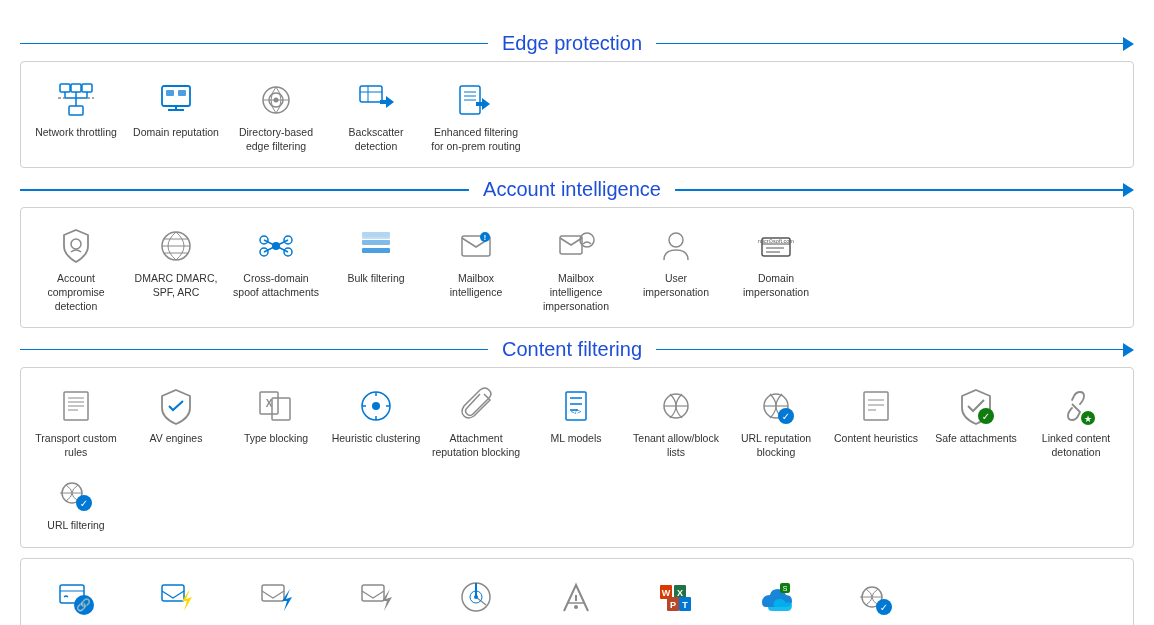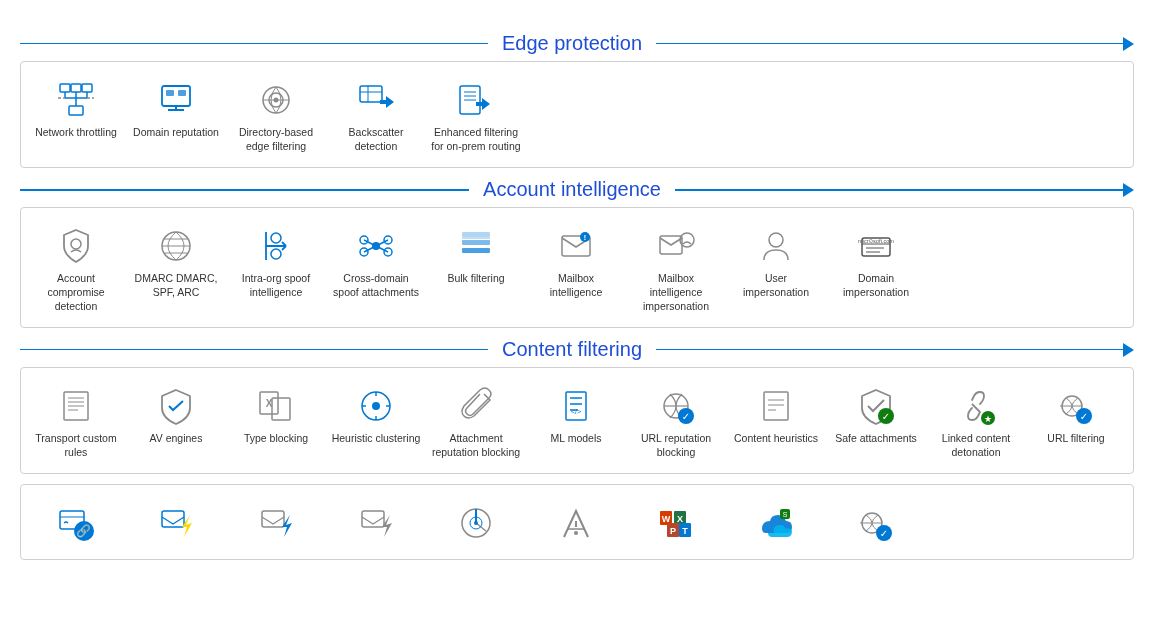--- a/index.html
+++ b/index.html
@@ -193,30 +193,20 @@
       <line x1="8" y1="22" x2="36" y2="22" stroke="#8a8a8a" stroke-width="1"></line>
       <line x1="10" y1="15" x2="34" y2="15" stroke="#8a8a8a" stroke-width="1"></line>
       <line x1="10" y1="29" x2="34" y2="29" stroke="#8a8a8a" stroke-width="1"></line>
     </svg>
           </div>
           <span class="item-label">DMARC DMARC, SPF, ARC</span>
         </div>
         <div class="item">
           <div class="item-icon">
             <svg width="44" height="44" viewBox="0 0 44 44" xmlns="http://www.w3.org/2000/svg">
-      <path d="M12 8 L12 36 M12 22 L32 22 M32 22 L28 18 M32 22 L28 26" stroke="#0078d4" stroke-width="1.8" fill="none"></path>
-      <circle cx="22" cy="14" r="5" fill="none" stroke="#0078d4" stroke-width="1.5"></circle>
-      <circle cx="22" cy="30" r="5" fill="none" stroke="#0078d4" stroke-width="1.5"></circle>
-    </svg>
-          </div>
-          <span class="item-label">Intra-org spoof intelligence</span>
-        </div>
-        <div class="item">
-          <div class="item-icon">
-            <svg width="44" height="44" viewBox="0 0 44 44" xmlns="http://www.w3.org/2000/svg">
       <line x1="10" y1="16" x2="22" y2="22" stroke="#0078d4" stroke-width="1.5"></line>
       <line x1="22" y1="22" x2="34" y2="16" stroke="#0078d4" stroke-width="1.5"></line>
       <line x1="10" y1="28" x2="22" y2="22" stroke="#0078d4" stroke-width="1.5"></line>
       <line x1="22" y1="22" x2="34" y2="28" stroke="#0078d4" stroke-width="1.5"></line>
       <circle cx="10" cy="16" r="4" fill="none" stroke="#0078d4" stroke-width="1.5"></circle>
       <circle cx="34" cy="16" r="4" fill="none" stroke="#0078d4" stroke-width="1.5"></circle>
       <circle cx="10" cy="28" r="4" fill="none" stroke="#0078d4" stroke-width="1.5"></circle>
       <circle cx="34" cy="28" r="4" fill="none" stroke="#0078d4" stroke-width="1.5"></circle>
       <circle cx="22" cy="22" r="4" fill="#0078d4"></circle>
     </svg>
@@ -351,20 +341,31 @@
           </div>
           <span class="item-label">ML models</span>
         </div>
         <div class="item">
           <div class="item-icon">
             <svg width="44" height="44" viewBox="0 0 44 44" xmlns="http://www.w3.org/2000/svg">
       <circle cx="22" cy="22" r="12" fill="none" stroke="#8a8a8a" stroke-width="1.5"></circle>
       <line x1="10" y1="22" x2="34" y2="22" stroke="#8a8a8a" stroke-width="1.2"></line>
       <path d="M16 10 Q22 16 22 22 Q22 28 16 34" fill="none" stroke="#8a8a8a" stroke-width="1.2"></path>
       <path d="M28 10 Q22 16 22 22 Q22 28 28 34" fill="none" stroke="#8a8a8a" stroke-width="1.2"></path>
+    </svg>
+          </div>
+          <span class="item-label">Tenant allow/block lists</span>
+        </div>
+        <div class="item">
+          <div class="item-icon">
+            <svg width="44" height="44" viewBox="0 0 44 44" xmlns="http://www.w3.org/2000/svg">
+      <circle cx="22" cy="22" r="12" fill="none" stroke="#8a8a8a" stroke-width="1.5"></circle>
+      <line x1="10" y1="22" x2="34" y2="22" stroke="#8a8a8a" stroke-width="1.2"></line>
+      <path d="M16 10 Q22 16 22 22 Q22 28 16 34" fill="none" stroke="#8a8a8a" stroke-width="1.2"></path>
+      <path d="M28 10 Q22 16 22 22 Q22 28 28 34" fill="none" stroke="#8a8a8a" stroke-width="1.2"></path>
       <circle cx="32" cy="32" r="8" fill="#0078d4"></circle>
       <text x="32" y="36" text-anchor="middle" font-size="10" fill="white">✓</text>
     </svg>
           </div>
           <span class="item-label">URL reputation blocking</span>
         </div>
         <div class="item">
           <div class="item-icon">
             <svg width="44" height="44" viewBox="0 0 44 44" xmlns="http://www.w3.org/2000/svg">
       <rect x="10" y="8" width="24" height="28" rx="1" fill="none" stroke="#8a8a8a" stroke-width="1.5"></rect>

